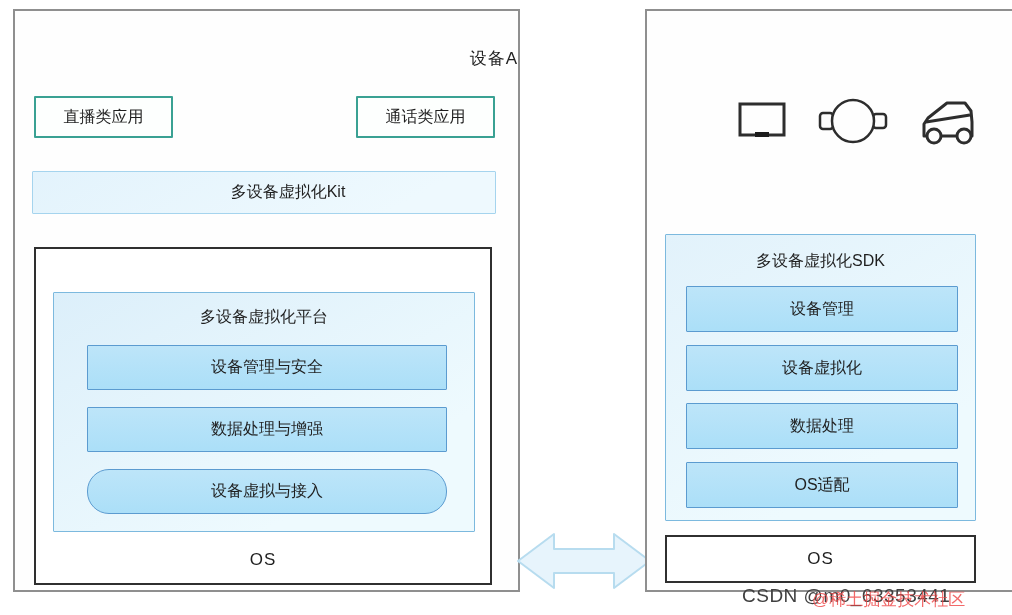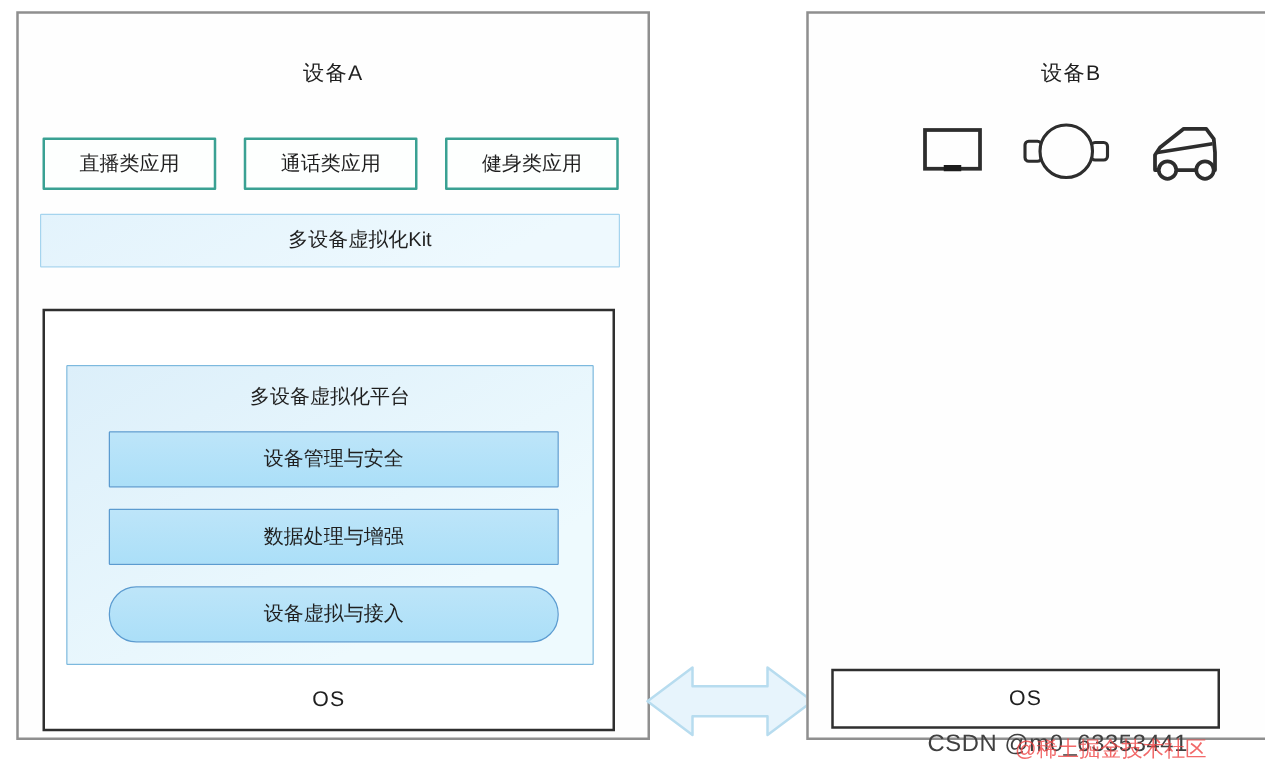--- a/index.html
+++ b/index.html
@@ -11,25 +11,25 @@
   }
   .panel{
     position:absolute;top:9px;height:583px;
     background:#fefefe;border:2px solid #8f8f8f;
     box-sizing:border-box;
   }
   .panel-a{left:13px;width:507px;}
   .panel-b{left:645px;width:424px;}
   .panel-title{
     position:absolute;left:0;right:0;top:36px;
-    text-align:center;font-size:17px;letter-spacing:1px;
+    text-align:right;font-size:17px;letter-spacing:1px;
   }
   
   .apps-row{
-    position:absolute;left:19px;right:23px;top:99px;
+    position:absolute;left:19px;right:23px;top:85px;
     display:flex;justify-content:space-between;
   }
   .app-box{
     width:139px;height:42px;box-sizing:border-box;
     border:2px solid #3aa193;background:#fdfffe;border-radius:1px;
     display:flex;align-items:center;justify-content:center;
     font-size:16px;
   }
   .kit-box{
     position:absolute;left:17px;right:22px;top:160px;height:43px;
@@ -101,21 +101,20 @@
 </style>
 </head>
 <body>
 
 <section class="panel panel-a">
   <div class="panel-title">设备A</div>
 
   <div class="apps-row">
     <div class="app-box">直播类应用</div>
     <div class="app-box">通话类应用</div>
-    <div class="app-box">健身类应用</div>
   </div>
 
   <div class="kit-box">多设备虚拟化Kit</div>
 
   <div class="os-container">
     <div class="platform-box">
       <div class="platform-title">多设备虚拟化平台</div>
       <div class="module-box pa-m0">设备管理与安全</div>
       <div class="module-box pa-m1">数据处理与增强</div>
       <div class="module-box pa-m2">设备虚拟与接入</div>
@@ -143,20 +142,27 @@
     </svg>
     <svg class="icn" width="58" height="50" viewBox="0 0 58 50">
       <path d="M5,40 L5,28 L9,22 L28,7 L46,7 L52,15 L53,26 L53,40 Z" fill="none" stroke="#2d2d2d" stroke-width="3" stroke-linejoin="round"></path>
       <path d="M7,26 L51,19" fill="none" stroke="#2d2d2d" stroke-width="3"></path>
       <circle cx="15" cy="40" r="7" fill="#fefefe" stroke="#2d2d2d" stroke-width="3"></circle>
       <circle cx="45" cy="40" r="7" fill="#fefefe" stroke="#2d2d2d" stroke-width="3"></circle>
     </svg>
   </div>
 
 
+  <div class="sdk-box">
+    <div class="sdk-title">多设备虚拟化SDK</div>
+    <div class="module-box pb-m0">设备管理</div>
+    <div class="module-box pb-m1">设备虚拟化</div>
+    <div class="module-box pb-m2">数据处理</div>
+    <div class="module-box pb-m3">OS适配</div>
+  </div>
 
   <div class="os-box">OS</div>
 </section>
 
 <div class="watermark">
   <span class="wm1">CSDN @m0_63353441</span>
   <span class="wm2">@稀土掘金技术社区</span>
 </div>
 
 </body></html>

